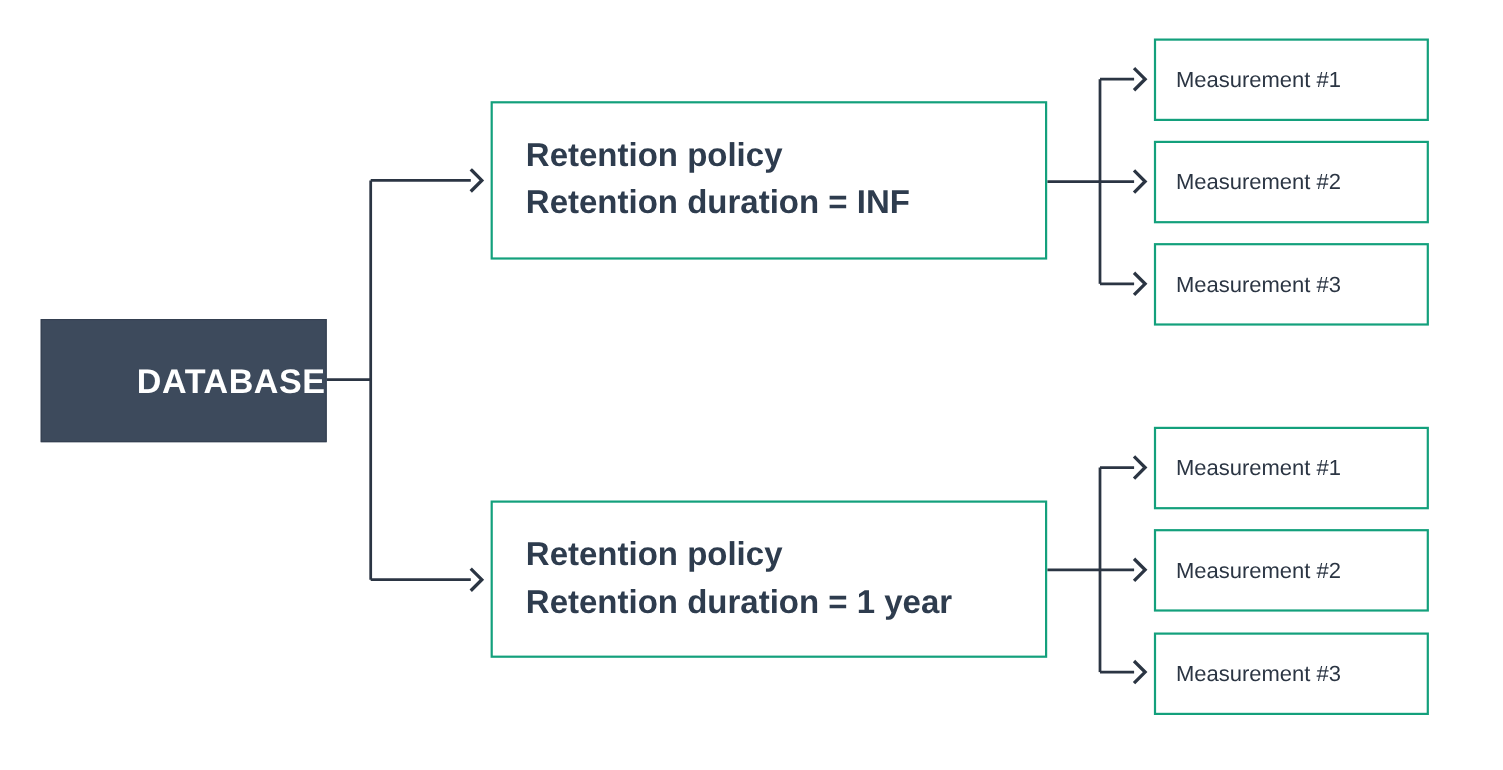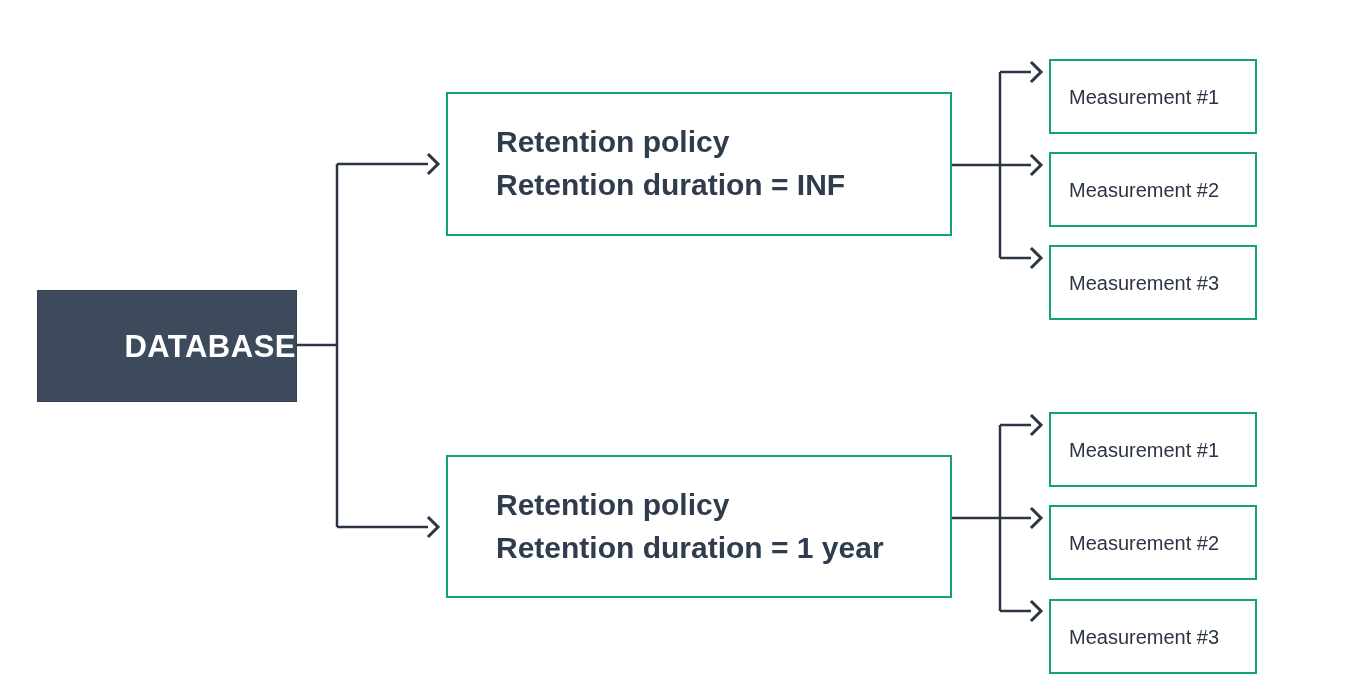--- a/index.html
+++ b/index.html
@@ -52,41 +52,40 @@
     letter-spacing: 0.5px;
     line-height: 1;
   }
 
   
   .node-policy {
     left: 446px;
     width: 506px;
     background: #ffffff;
     border: 2px solid #13a07c;
-    padding-left: 48px;
+    padding-left: 30px;
   }
   .node-policy.policy-top    { top: 92px;  height: 144px; }
   .node-policy.policy-bottom { top: 455px; height: 143px; }
   .node-policy .node-label {
     color: #2e3c4e;
     font-size: 30px;
     font-weight: 600;
     line-height: 1.42;
     white-space: pre-line;
   }
 
   
   .node-measurement {
     left: 1049px;
-    width: 208px;
+    width: 250px;
     height: 75px;
     background: #ffffff;
     border: 2px solid #13a07c;
     padding-left: 18px;
-    margin-top: 24px;
   }
   .node-measurement .node-label {
     color: #2b3543;
     font-size: 20px;
     font-weight: 400;
     line-height: 1;
   }
 
   .m-a1 { top: 35px; }
   .m-a2 { top: 128px; }

